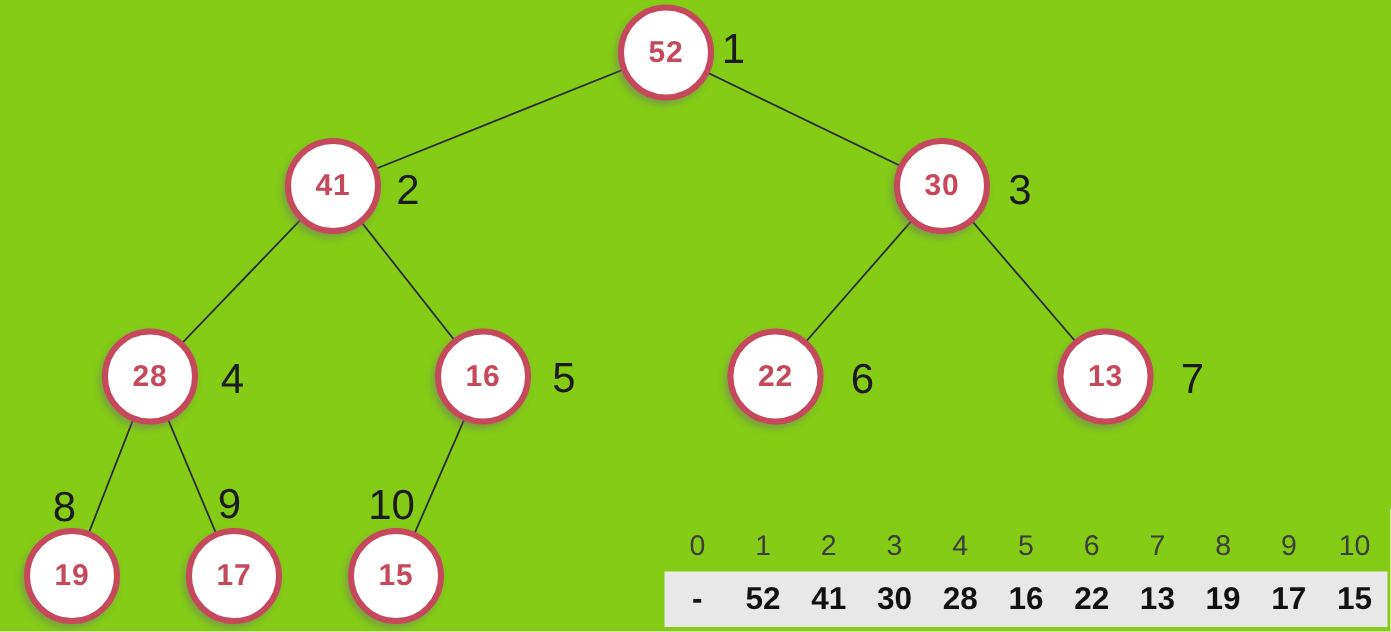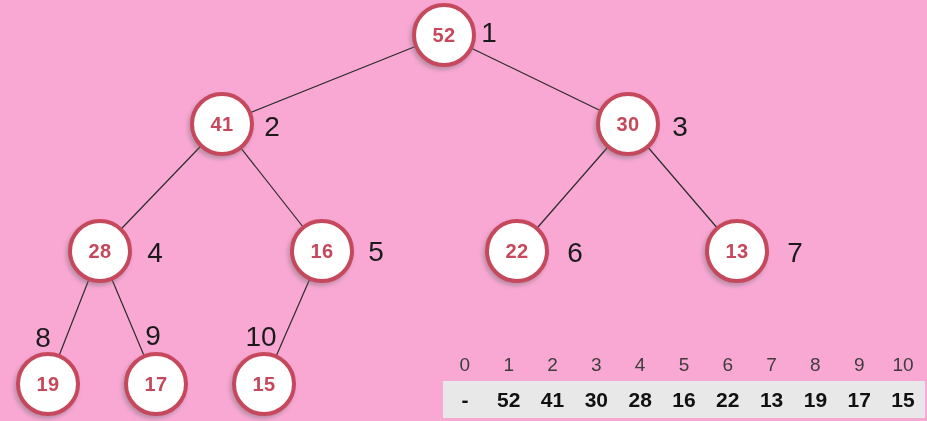--- a/index.html
+++ b/index.html
@@ -1,20 +1,20 @@
 <!DOCTYPE html>
 <html><head>
 <meta charset="utf-8">
 <style>
   html, body { margin: 0; padding: 0; background: #ffffff; }
   .canvas {
     position: relative;
     width: 927px;
     height: 421px;
-    background: #f9a8d4;
+    background: #84cc16;
     font-family: "Liberation Sans", sans-serif;
     overflow: hidden;
   }
   svg.edges {
     position: absolute;
     left: 0; top: 0;
     width: 927px; height: 421px;
   }
   .node {
     position: absolute;

